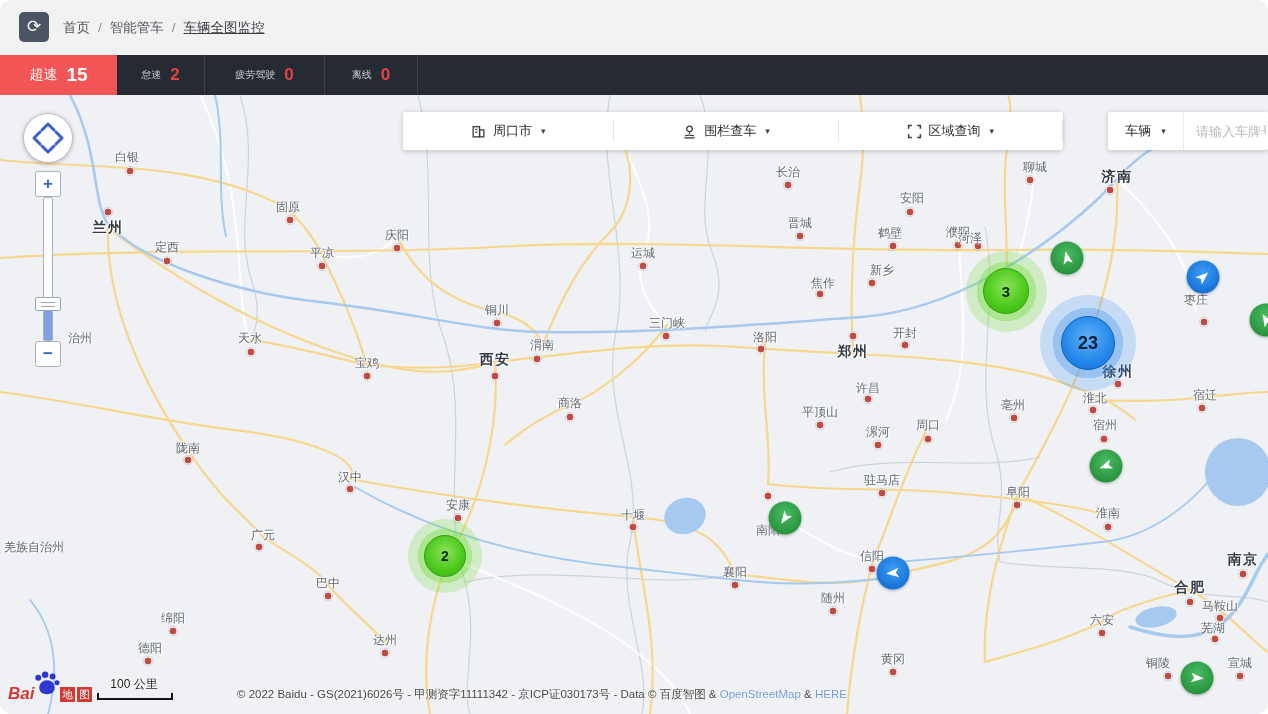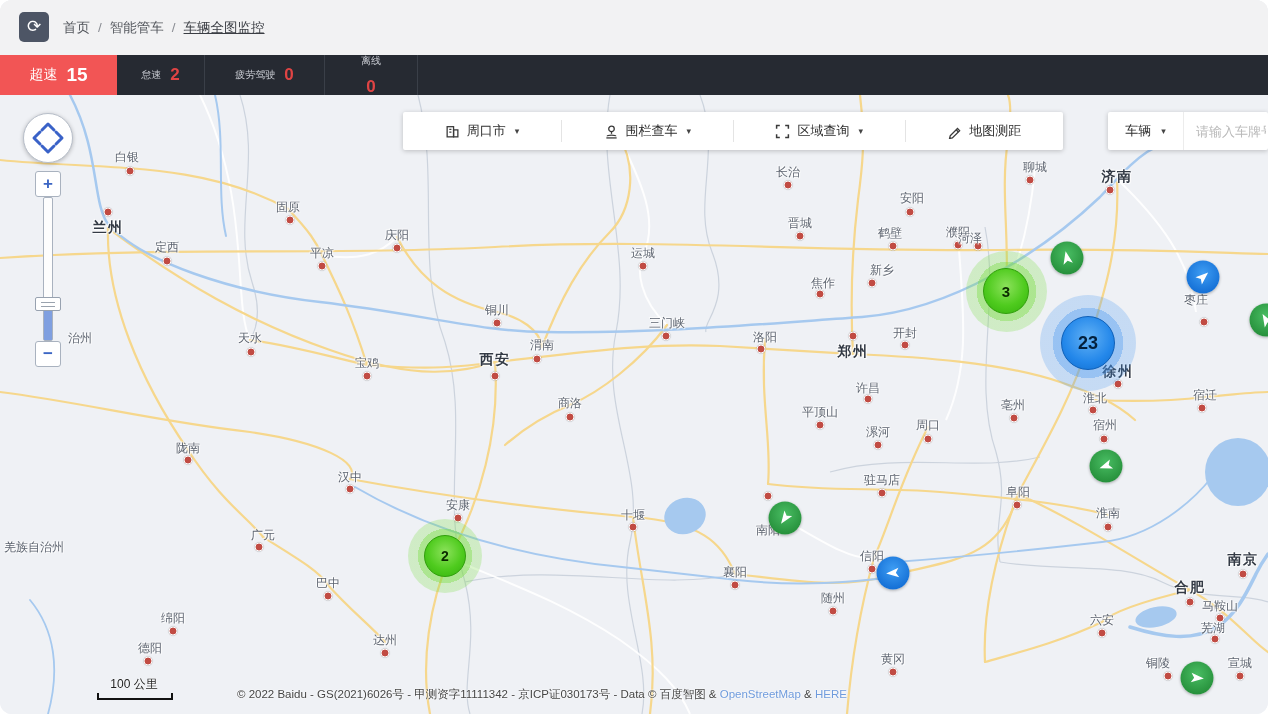--- a/index.html
+++ b/index.html
@@ -370,41 +370,44 @@
           <svg width="15" height="15" viewBox="0 0 14 14">
             <g fill="none" stroke="#3a3a3a" stroke-width="1.4">
               <path d="M1.5 4.5v-3h3M9.5 1.5h3v3M12.5 9.5v3h-3M4.5 12.5h-3v-3"></path>
             </g>
           </svg>
         </span>
         <span>区域查询</span>
         <span class="caret">▾</span>
       </div>
       <div class="tsep"></div>
-      <div class="tbtn">
-        <span>
-          <svg width="15" height="15" viewBox="0 0 14 14">
-            <g fill="none" stroke="#3a3a3a" stroke-width="1.2">
-              <path d="M3 11 L9.8 4.2 L11.8 6.2 L5 13 L2.4 13.5 Z"></path>
-              <path d="M8.6 5.4l2 2"></path>
-            </g>
-          </svg>
-        </span>
-        <span>地图测距</span>
-      </div>
     </div>
   <div class="toolpanel" id="toolbar-right">
     <div class="veh-dd">
       <span>车辆</span>
       <span class="caret">▾</span>
     </div>
     <div class="vsep"></div>
     <input class="veh-input" type="text" placeholder="请输入车牌号" style="">
   </div>
 
+  <div class="logo">
+    <span class="bai">Bai</span>
+    <svg class="paw" width="30" height="30" viewBox="0 0 24 24">
+      <g fill="#2e38cf">
+        <circle cx="5" cy="7" r="2.4"></circle>
+          <circle cx="10.5" cy="4.5" r="2.6"></circle>
+          <circle cx="16.5" cy="6" r="2.4"></circle>
+          <circle cx="20" cy="11" r="2"></circle>
+        <path d="M12 9 C7 9 4.5 14 6.5 17.5 C8.5 21 15.5 21 17.5 17.5 C19.5 14 17 9 12 9 Z"></path>
+      </g>
+    </svg>
+    <span class="dbox" style="left:52px">地</span>
+    <span class="dbox" style="left:69px">图</span>
+  </div>
   <div class="scale">100 公里</div>
   <div class="scalebar"></div>
   <div class="attrib" id="attrib"><span>© 2022 Baidu - GS(2021)6026号 - 甲测资字11111342 - 京ICP证030173号 - Data © 百度智图 &amp; </span><span class="alink">OpenStreetMap</span><span> &amp; </span><span class="alink">HERE</span></div>
 
   <div class="hdr">
     <div class="refresh-btn">⟳</div>
     <div class="bc">
         <span class="bc-item">首页</span>
         <span class="bc-sep">/</span>
         <span class="bc-item">智能管车</span>
@@ -418,19 +421,19 @@
         <span class="t-count">15</span>
       </div>
       <div class="tab" style="width: 88px;">
         <span class="t-label">怠速</span>
         <span class="t-count">2</span>
       </div>
       <div class="tab" style="width: 120px;">
         <span class="t-label">疲劳驾驶</span>
         <span class="t-count">0</span>
       </div>
-      <div class="tab" style="width: 93px; flex-direction: column;">
+      <div class="tab" style="width: 93px;">
         <span class="t-label">离线</span>
         <span class="t-count">0</span>
       </div>
     </div>
 
 </div>
 
 </body></html>

